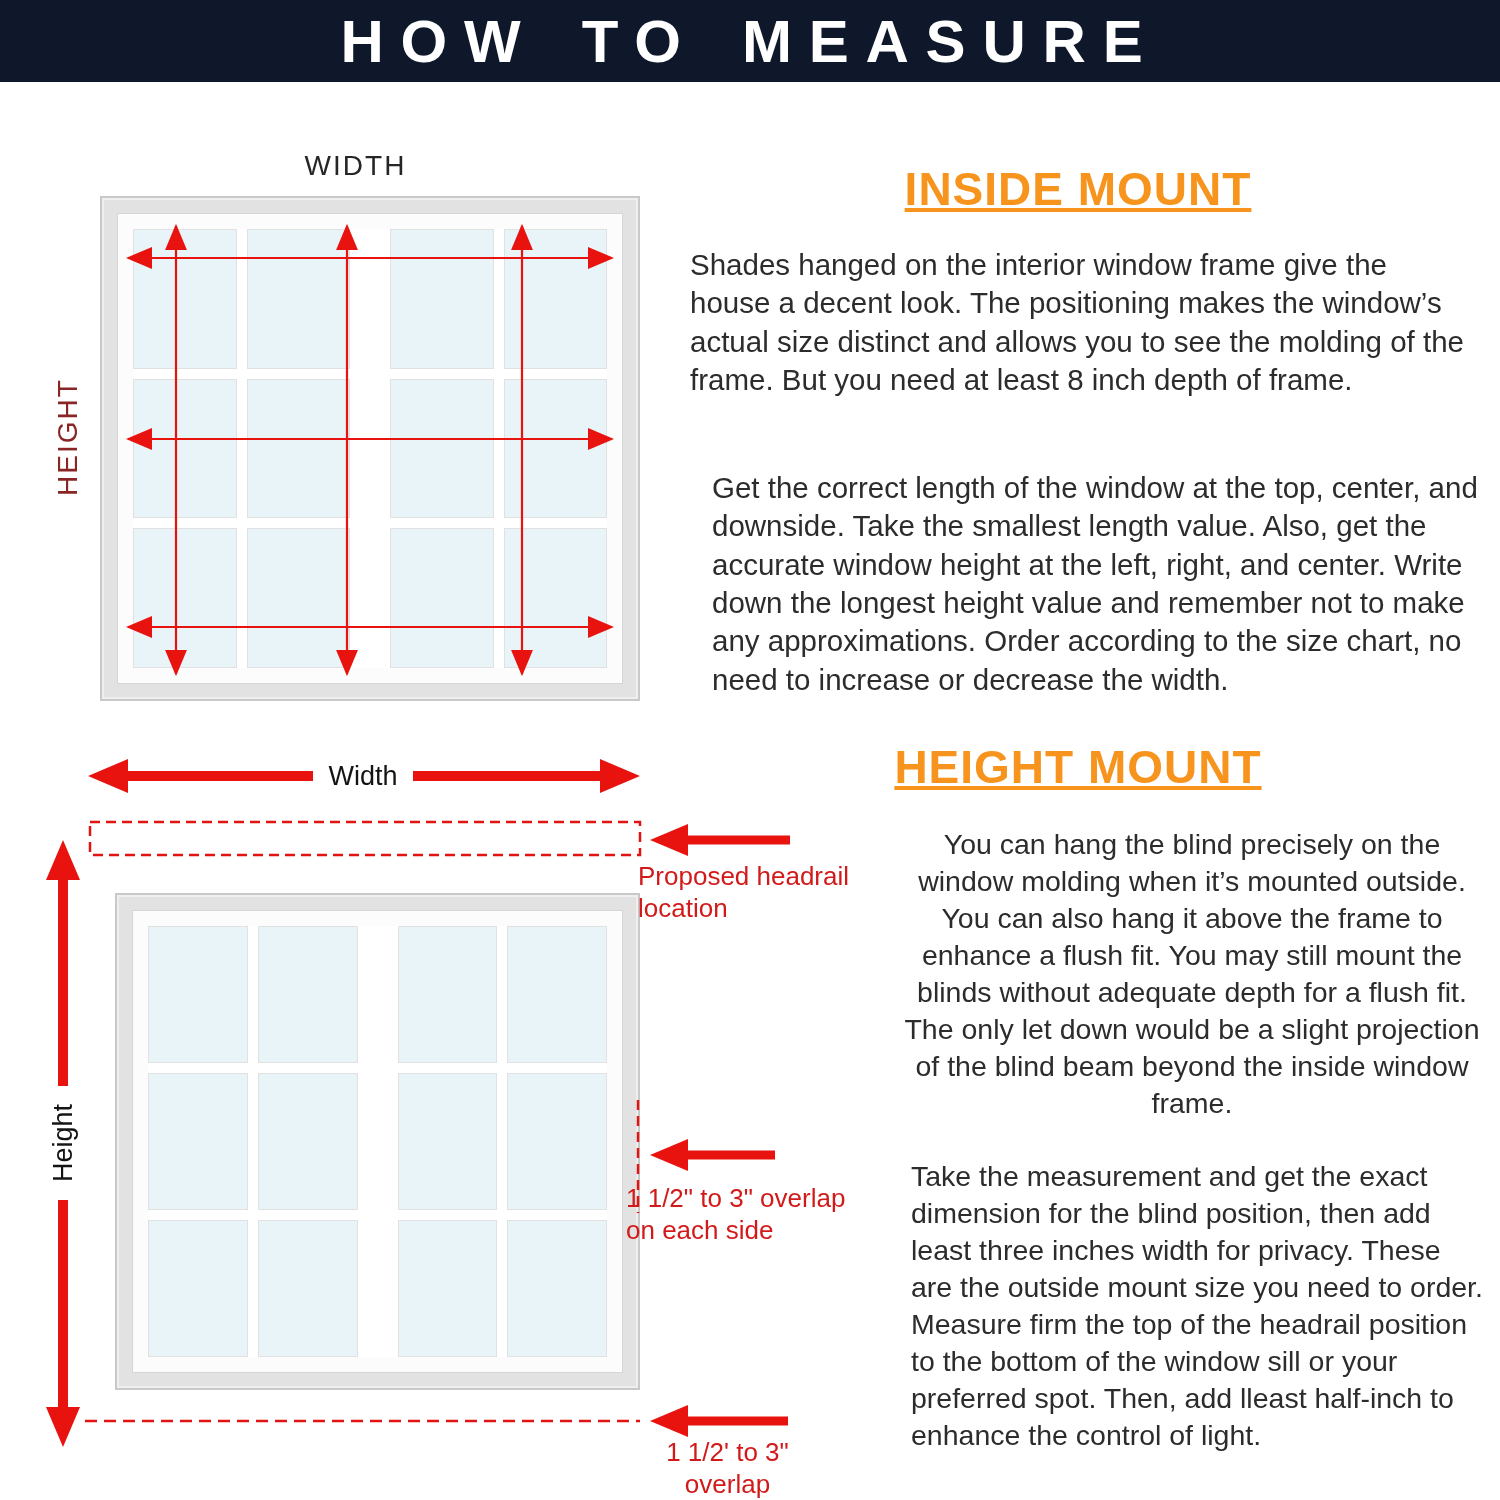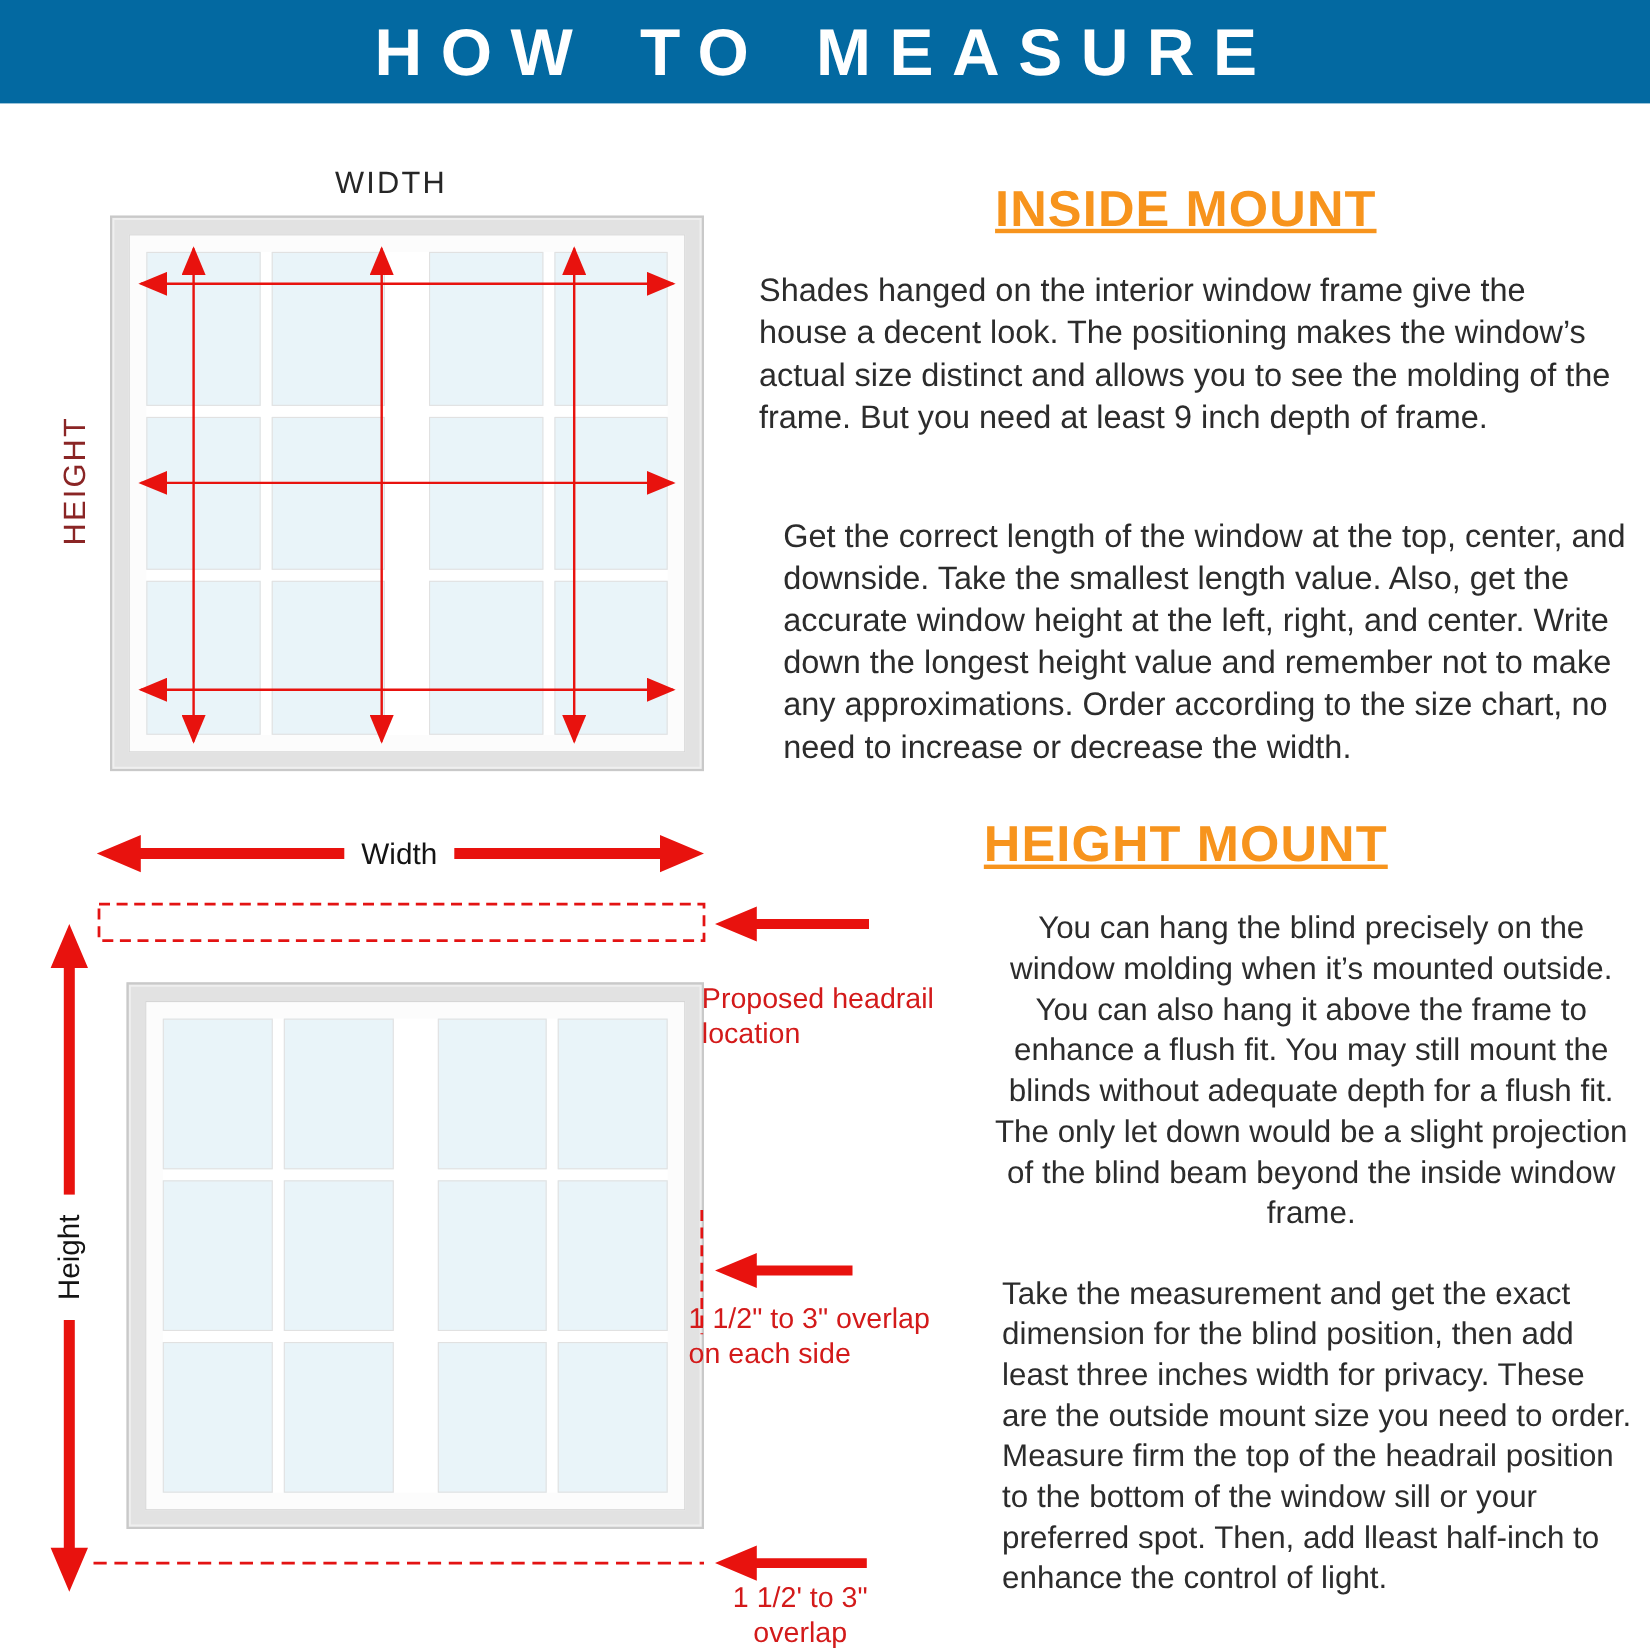--- a/index.html
+++ b/index.html
@@ -2,22 +2,22 @@
 <html><head>
 <meta charset="utf-8">
 <style>
   html,body{margin:0;padding:0;background:#fff;}
   .page{
     position:relative;width:1500px;height:1500px;background:#ffffff;
     font-family:"Liberation Sans",sans-serif;overflow:hidden;
   }
   
   .banner{
-    position:absolute;left:0;top:0;width:1500px;height:94px;
-    background:#0369a1;display:flex;align-items:center;justify-content:center;
+    position:absolute;left:0;top:0;width:1500px;height:82px;
+    background:#0f172a;display:flex;align-items:center;justify-content:center;
   }
   .banner h1{
     margin:0;color:#ffffff;font-size:60px;font-weight:bold;
     letter-spacing:0.28em;word-spacing:0.18em;white-space:nowrap;
   }
   
   .window{
     position:absolute;box-sizing:border-box;background:#e2e2e2;
     border:2px solid #c9c9c9;padding:15px;
     box-shadow:inset 0 0 0 2px #efefef;
@@ -55,21 +55,21 @@
     text-align:center;line-height:36px;font-size:27px;color:#141414;
   }
   .height-label-bottom{
     left:6px;top:1125px;width:114px;height:36px;background:#ffffff;
     text-align:center;line-height:36px;font-size:27px;color:#141414;
     transform:rotate(-90deg);
   }
   .red-note{
     color:#D31A1A;font-size:26px;line-height:1.22;white-space:pre-line;
   }
-  .headrail-note{left:638px;top:892px;width:240px;}
+  .headrail-note{left:638px;top:861px;width:240px;}
   .side-overlap-note{left:626px;top:1183px;width:250px;}
   .bottom-overlap-note{left:620px;top:1437px;width:215px;text-align:center;}
   
   .mount-heading{
     position:absolute;width:780px;margin:0;text-align:center;
     color:#F7941D;font-size:46px;font-weight:bold;letter-spacing:1px;text-decoration:underline;
   }
   .inside-heading{left:688px;top:162px;}
   .outside-heading{left:688px;top:740px;}
   .body-para{
@@ -190,20 +190,20 @@
   <div class="lbl width-label-bottom">Width</div>
   <div class="lbl height-label-bottom">Height</div>
   <div class="lbl red-note headrail-note">Proposed headrail
 location</div>
   <div class="lbl red-note side-overlap-note">1 1/2" to 3" overlap
 on each side</div>
   <div class="lbl red-note bottom-overlap-note">1 1/2' to 3" overlap
 on top and bottom</div>
 
   <h2 class="mount-heading inside-heading">INSIDE MOUNT</h2>
-  <p class="body-para inside-p1">Shades hanged on the interior window frame give the house a decent look. The positioning makes the window’s actual size distinct and allows you to see the molding of the frame. But you need at least 9 inch depth of frame.</p>
+  <p class="body-para inside-p1">Shades hanged on the interior window frame give the house a decent look. The positioning makes the window’s actual size distinct and allows you to see the molding of the frame. But you need at least 8 inch depth of frame.</p>
   <p class="body-para inside-p2">Get the correct length of the window at the top, center, and downside. Take the smallest length value. Also, get the accurate window height at the left, right, and center. Write down the longest height value and remember not to make any approximations. Order according to the size chart, no need to increase or decrease the width.</p>
 
   <h2 class="mount-heading outside-heading">HEIGHT MOUNT</h2>
   <p class="body-para outside-p1">You can hang the blind precisely on the window molding when it’s mounted outside. You can also hang it above the frame to enhance a flush fit. You may still mount the blinds without adequate depth for a flush fit. The only let down would be a slight projection of the blind beam beyond the inside window frame.</p>
   <p class="body-para outside-p2">Take the measurement and get the exact dimension for the blind position, then add least three inches width for privacy. These are the outside mount size you need to order. Measure firm the top of the headrail position to the bottom of the window sill or your preferred spot. Then, add lleast half-inch to enhance the control of light.</p>
 
 </div>
 
 </body></html>

